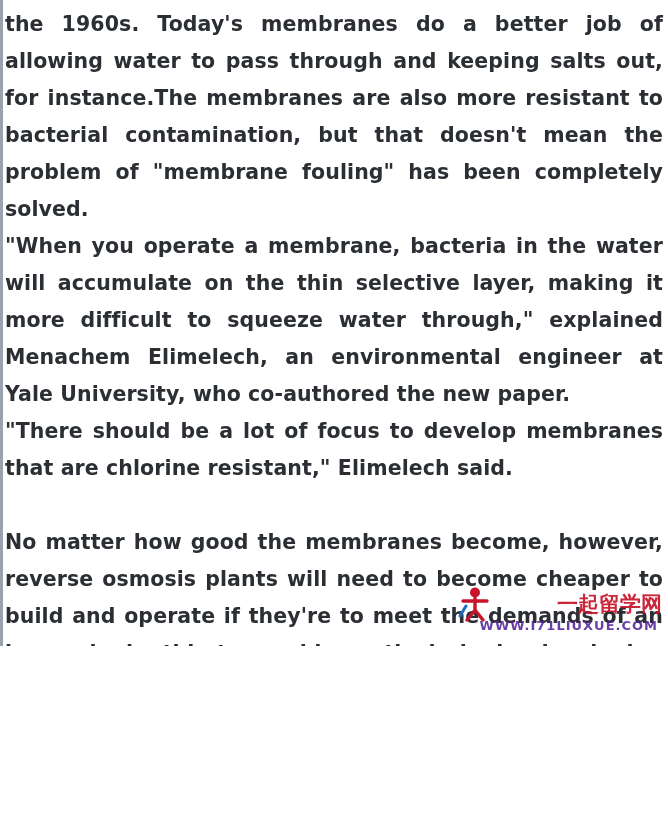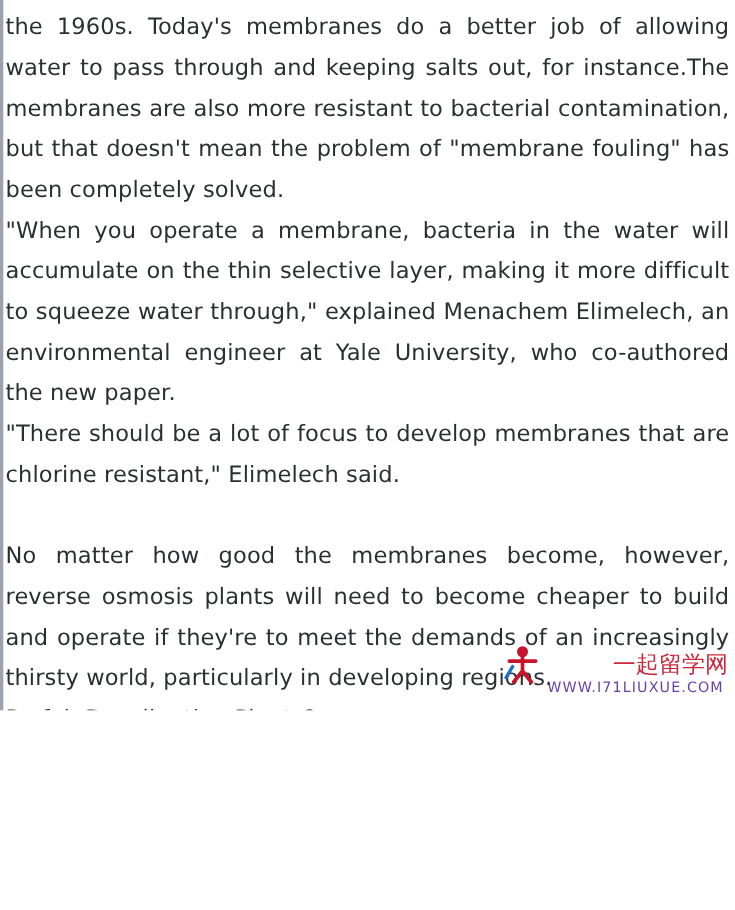--- a/index.html
+++ b/index.html
@@ -7,20 +7,21 @@
     padding: 0;
     background: #ffffff;
   }
   #page {
     position: relative;
     width: 668px;
     height: 646px;
     background: #ffffff;
     overflow: hidden;
     font-family: "DejaVu Sans", "Liberation Sans", sans-serif;
+    font-weight: bold;
   }
   
   #left-rule {
     position: absolute;
     left: 0;
     top: 0;
     width: 3px;
     height: 827px;
     background: #9aa3ad;
   }

